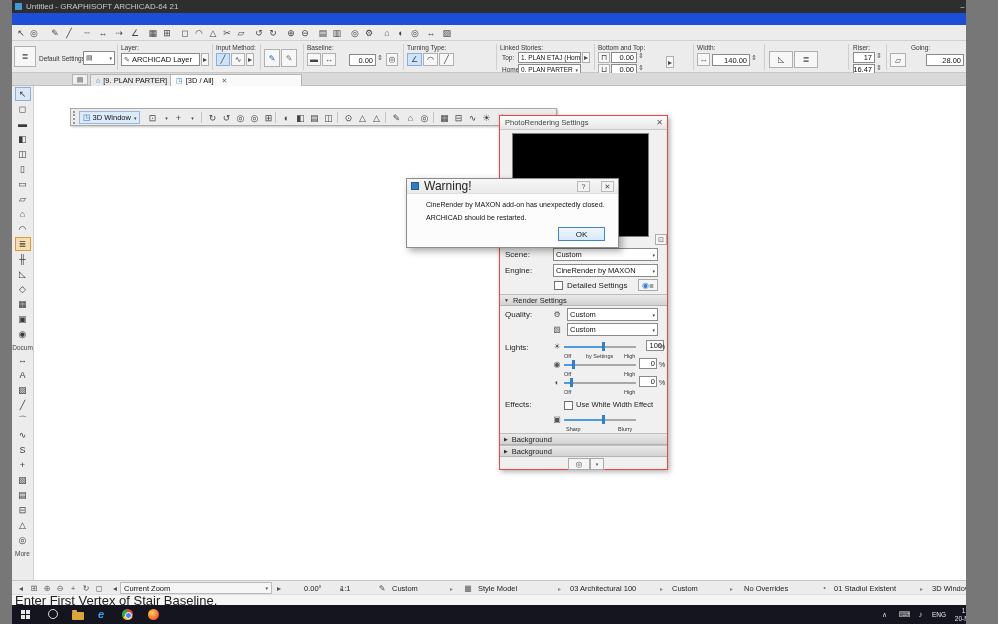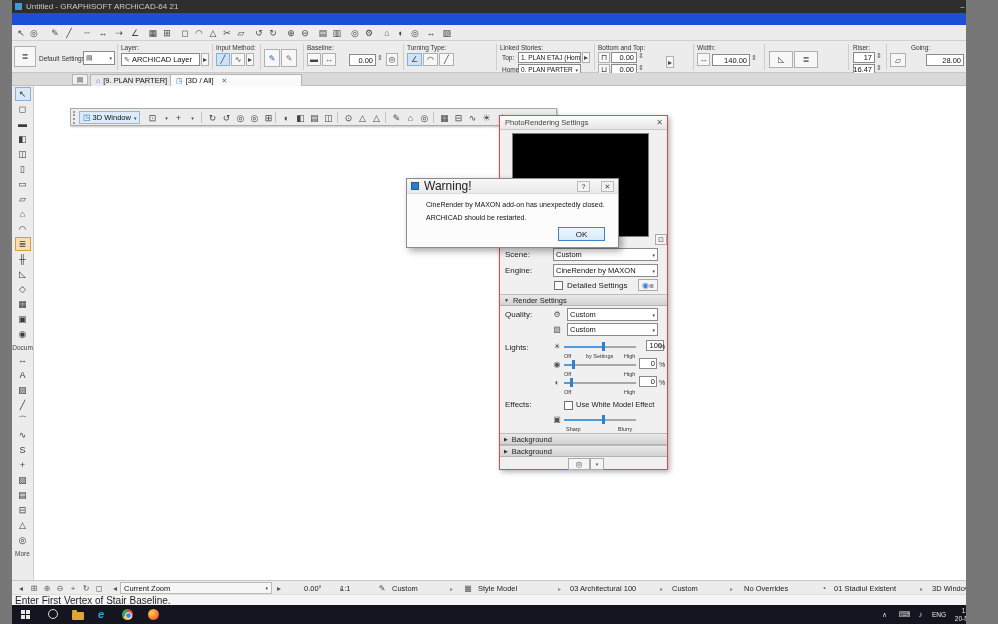--- a/index.html
+++ b/index.html
@@ -93,21 +93,21 @@
   
   .statusbar { position:absolute; left:0; top:580px; width:998px; height:14px; background:#ececec; border-top:1px solid #c6c6c6; }
   .sb-i { position:absolute; top:1px; width:12px; height:12px; display:flex; align-items:center; justify-content:center; font-size:8px; color:#555; }
   .sb-t { position:absolute; top:3px; font-size:7.5px; color:#222; white-space:nowrap; }
   .sb-dd { position:absolute; top:1px; height:12px; background:#f6f6f6; border:1px solid #bbb; display:flex; align-items:center; font-size:7.5px; padding:0 3px; }
   .sb-dd .ddarrow { font-size:5px; }
   .sb-sep { position:absolute; top:4px; font-size:6px; color:#888; }
 
   
   .hintbar { position:absolute; left:0; top:594px; width:998px; height:11px; background:#f5f5f5; border-top:1px solid #ddd; display:flex; align-items:center; }
-  .hint-text { font-size:10px; color:#222; margin-left:3px; }
+  .hint-text { font-size:13px; color:#222; margin-left:3px; }
 
   
   .taskbar { position:absolute; left:0; top:605px; width:998px; height:19px; background:#15151f; }
   .win-logo { position:absolute; left:9px; top:5px; width:9px; height:9px; display:grid; grid-template-columns:4px 4px; grid-template-rows:4px 4px; gap:1px; }
   .win-logo div { background:#e8e8e8; }
   .tb-ico { position:absolute; top:3px; width:13px; height:13px; display:flex; align-items:center; justify-content:center; font-size:9px; color:#ddd; }
   .cortana { position:absolute; left:36px; top:4px; width:10px; height:10px; border:1.5px solid #ddd; border-radius:50%; }
   .folder { position:absolute; left:60px; top:7px; width:12px; height:8px; background:#dba63a; border-radius:1px; }
   .folder::before { content:""; position:absolute; left:0; top:-2px; width:5px; height:2px; background:#dba63a; border-radius:1px 1px 0 0; }
   .edge-e { position:absolute; left:86px; top:3px; font-size:11px; font-weight:bold; color:#35a3e8; font-style:italic; }
@@ -426,21 +426,21 @@
       <span class="fill" style="width:6px"></span>
       <span class="thumb" style="left:6px"></span>
     </div>
     <div class="p-val" style="left:139px;top:260px">0</div>
     <div class="s-label" style="left:159px;top:263px;font-size:7px">%</div>
     <div class="s-label" style="left:64px;top:273px">Off</div>
     <div class="s-label" style="left:124px;top:273px">High</div>
 
     <div class="p-label" style="left:5px;top:284px">Effects:</div>
     <div class="p-cb" style="left:64px;top:285px"></div>
-    <div class="p-label" style="left:76px;top:284px;font-size:7.5px">Use White Model Effect</div>
+    <div class="p-label" style="left:76px;top:284px;font-size:7.5px">Use White Width Effect</div>
 
     <div class="p-ico" style="left:51px;top:297px">▣</div>
     <div class="slider" style="left:64px;top:299px">
       <span class="track"></span>
       <span class="fill" style="width:38px"></span>
       <span class="thumb" style="left:38px"></span>
     </div>
     <div class="s-label" style="left:66px;top:310px">Sharp</div>
     <div class="s-label" style="left:118px;top:310px">Blurry</div>
 

